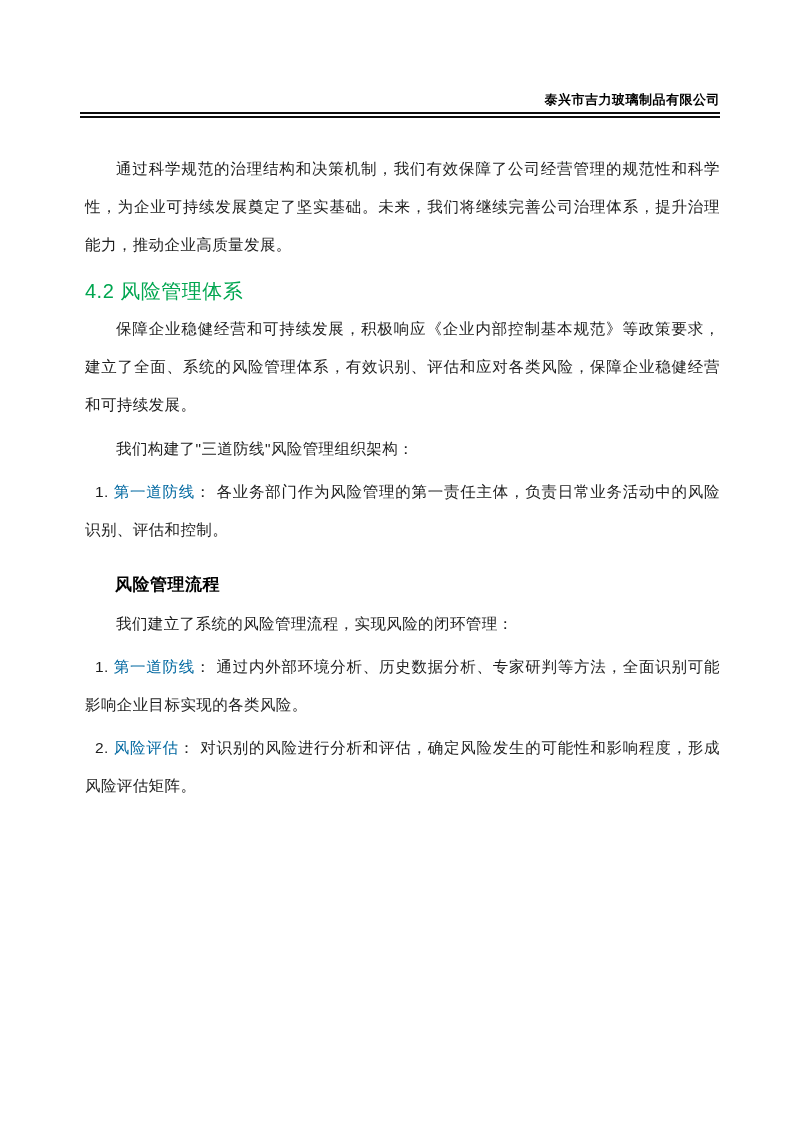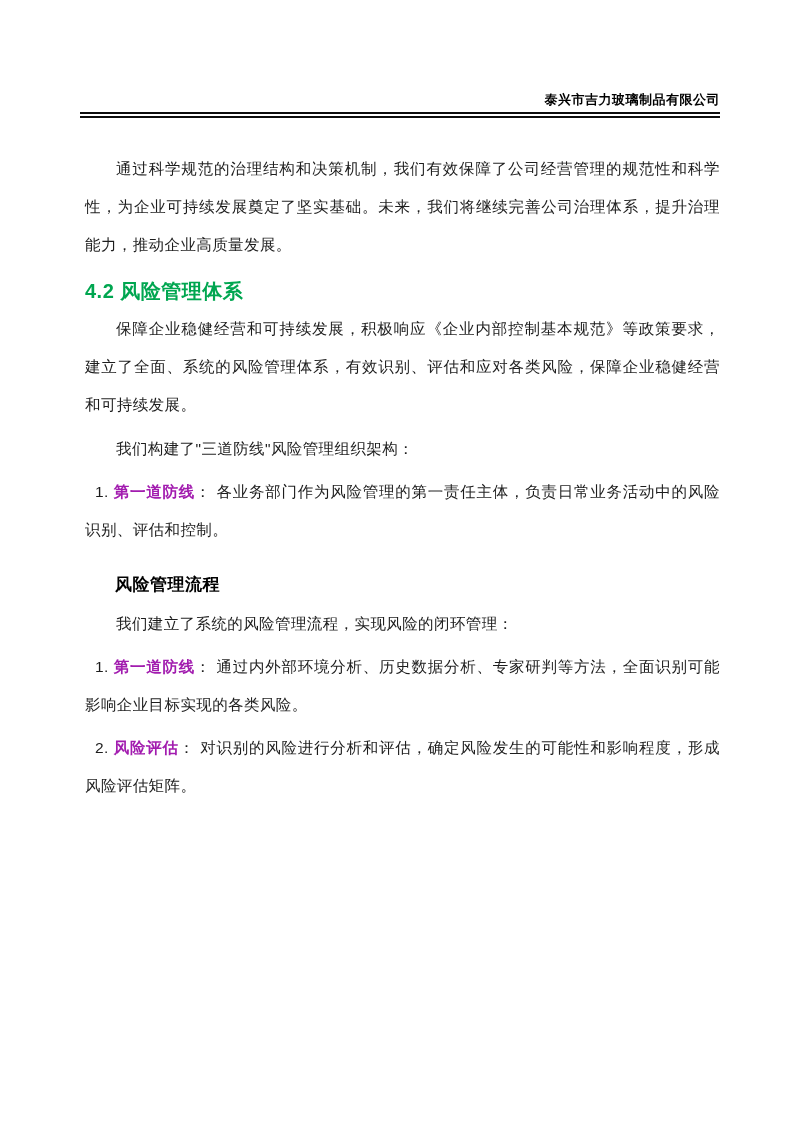--- a/index.html
+++ b/index.html
@@ -51,38 +51,38 @@
     line-height: 38px;
     letter-spacing: 0.4px;
     text-align: justify;
     margin: 0;
     color: #1d1d1d;
   }
   .para { text-indent: 2em; margin-top: 30px; }
   .section-heading {
     margin: 12px 0 0 0;
     font-size: 20px;
-    font-weight: 700;
+    font-weight: 400;
     line-height: 30px;
     letter-spacing: 0.5px;
   }
   .sub-heading {
     margin: 22px 0 6px 30px;
     font-size: 17px;
     font-weight: 700;
     line-height: 28px;
     color: #000000;
     letter-spacing: 0.5px;
   }
   .lead { text-indent: 2em; margin-top: 6px; }
   .list-item {
     margin-top: 5px;
     text-indent: 10px;
   }
-  .list-item .term { font-weight: 700; color: #a21caf; }
+  .list-item .term { font-weight: 400; color: #0369a1; }
   
   .footer {
     position: absolute;
     top: 1016px;
     left: 0;
     width: 100%;
     text-align: center;
     font-size: 13px;
     color: #222222;
     letter-spacing: 1px;

